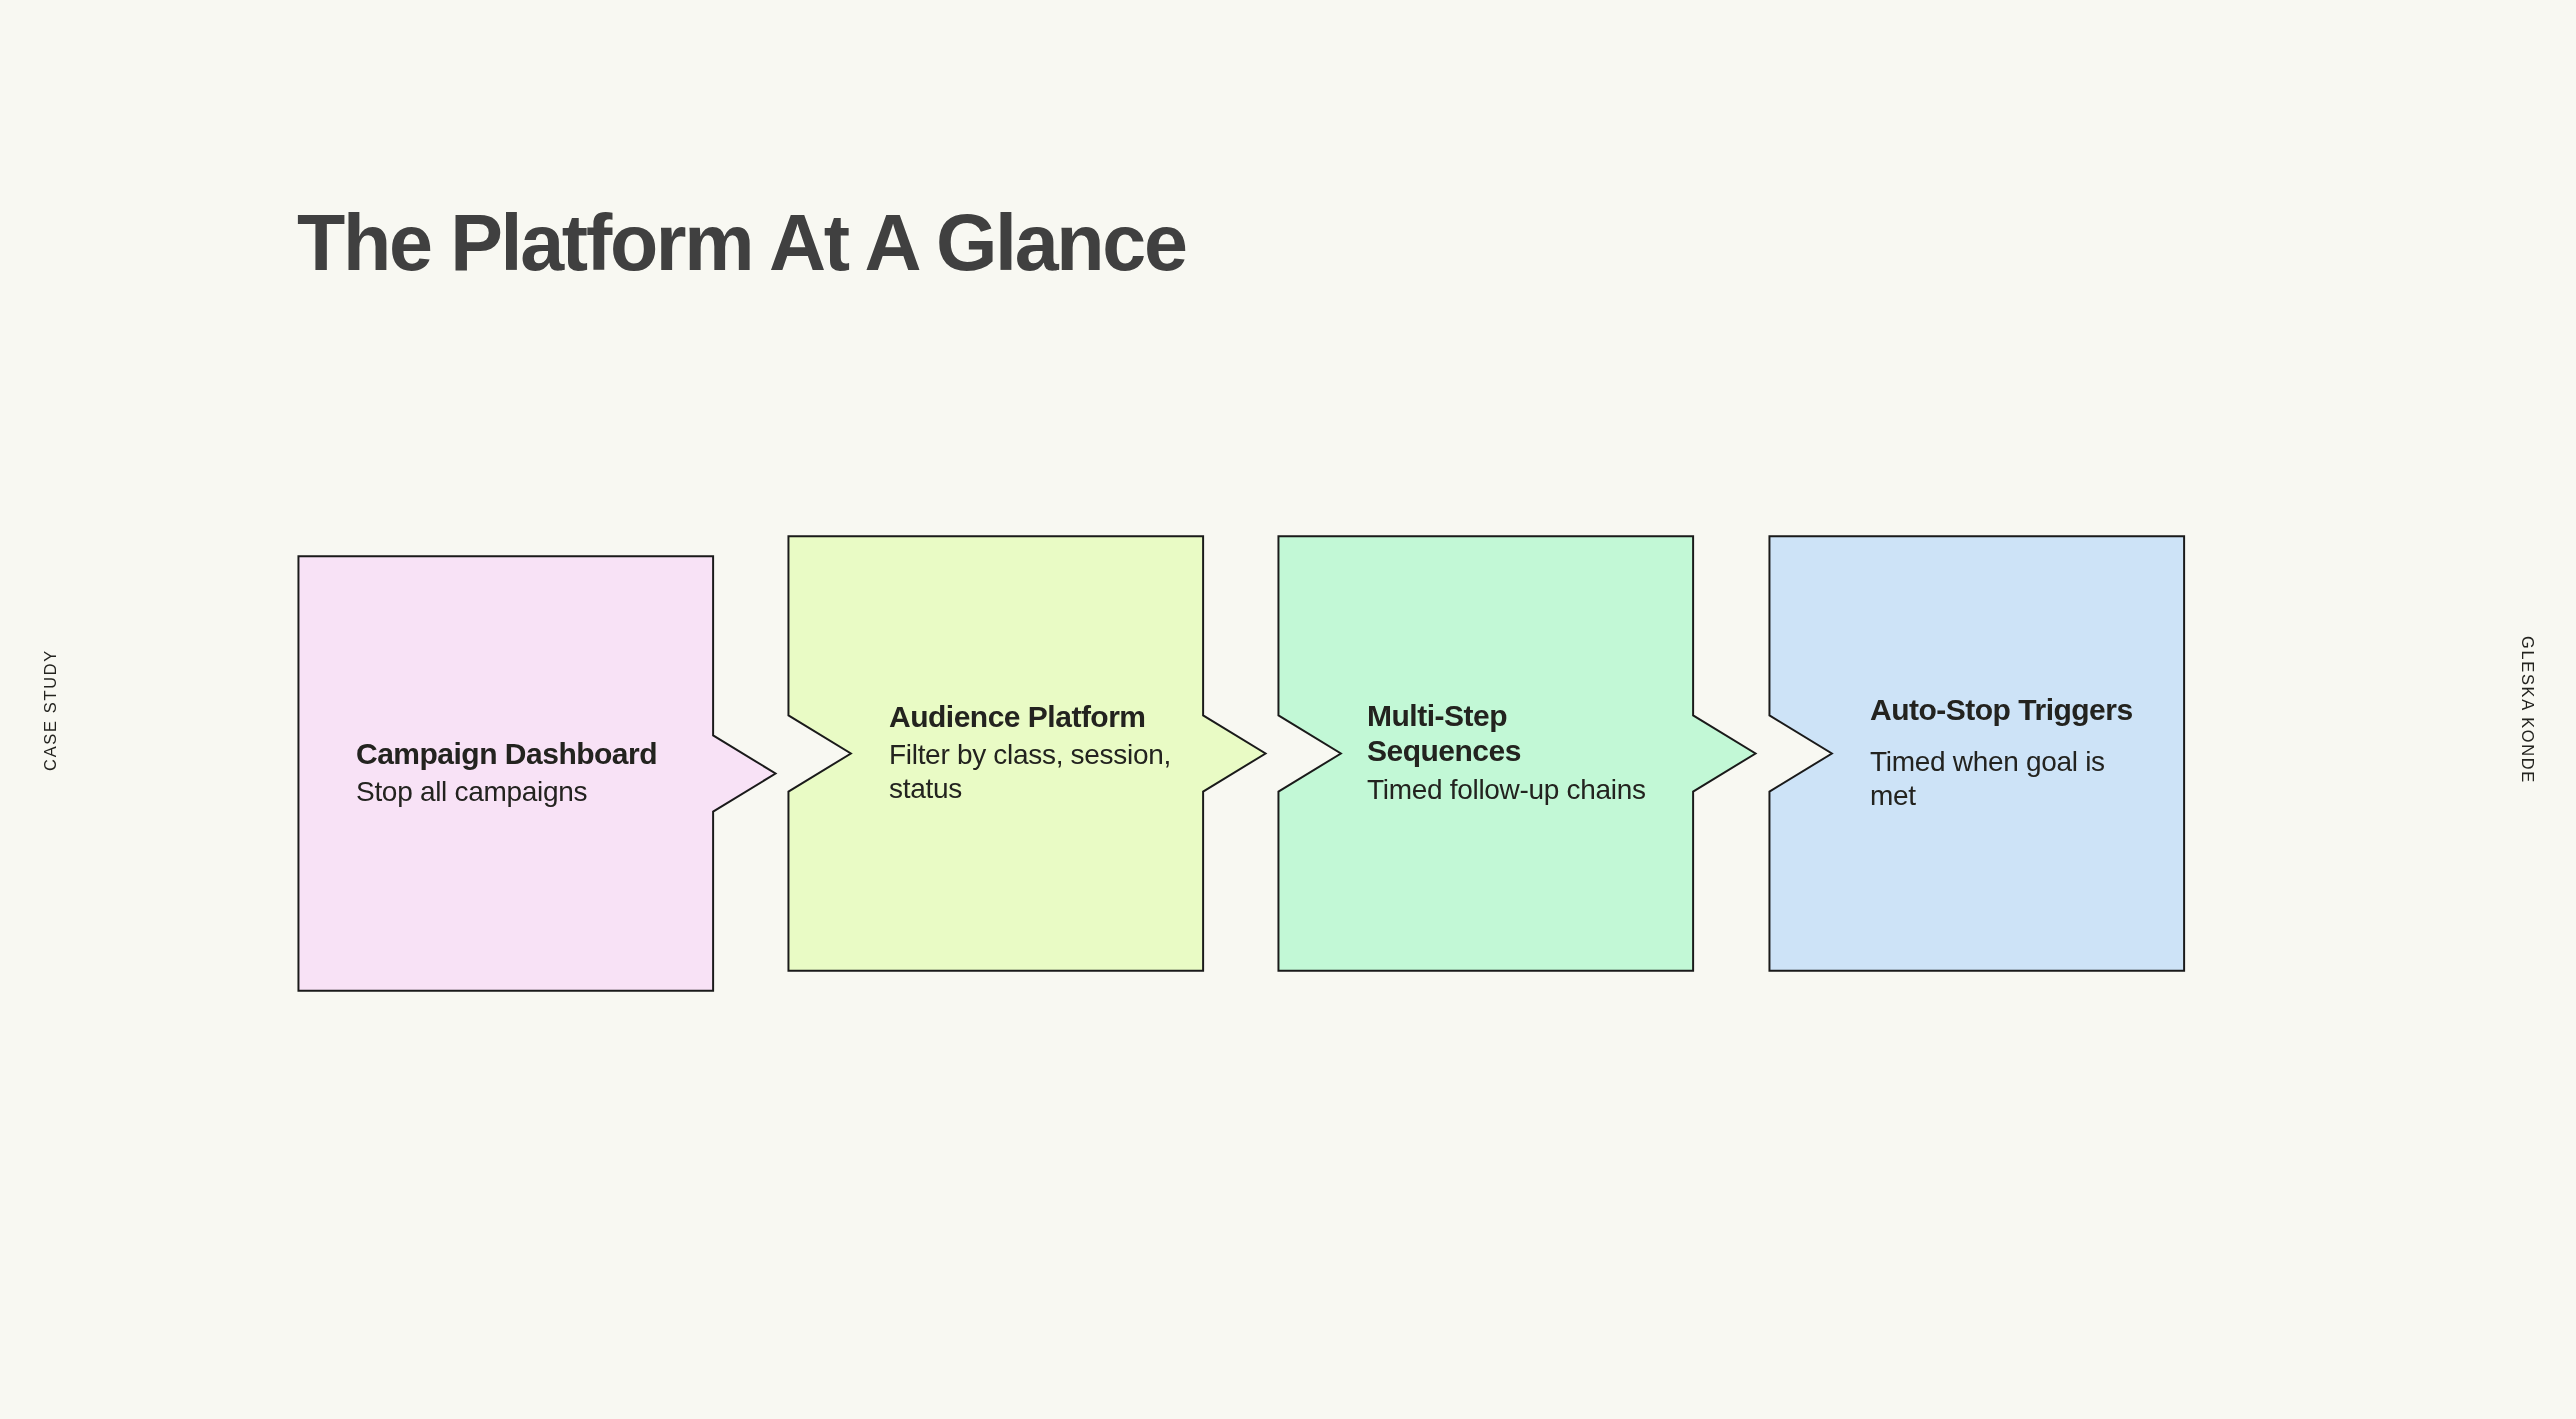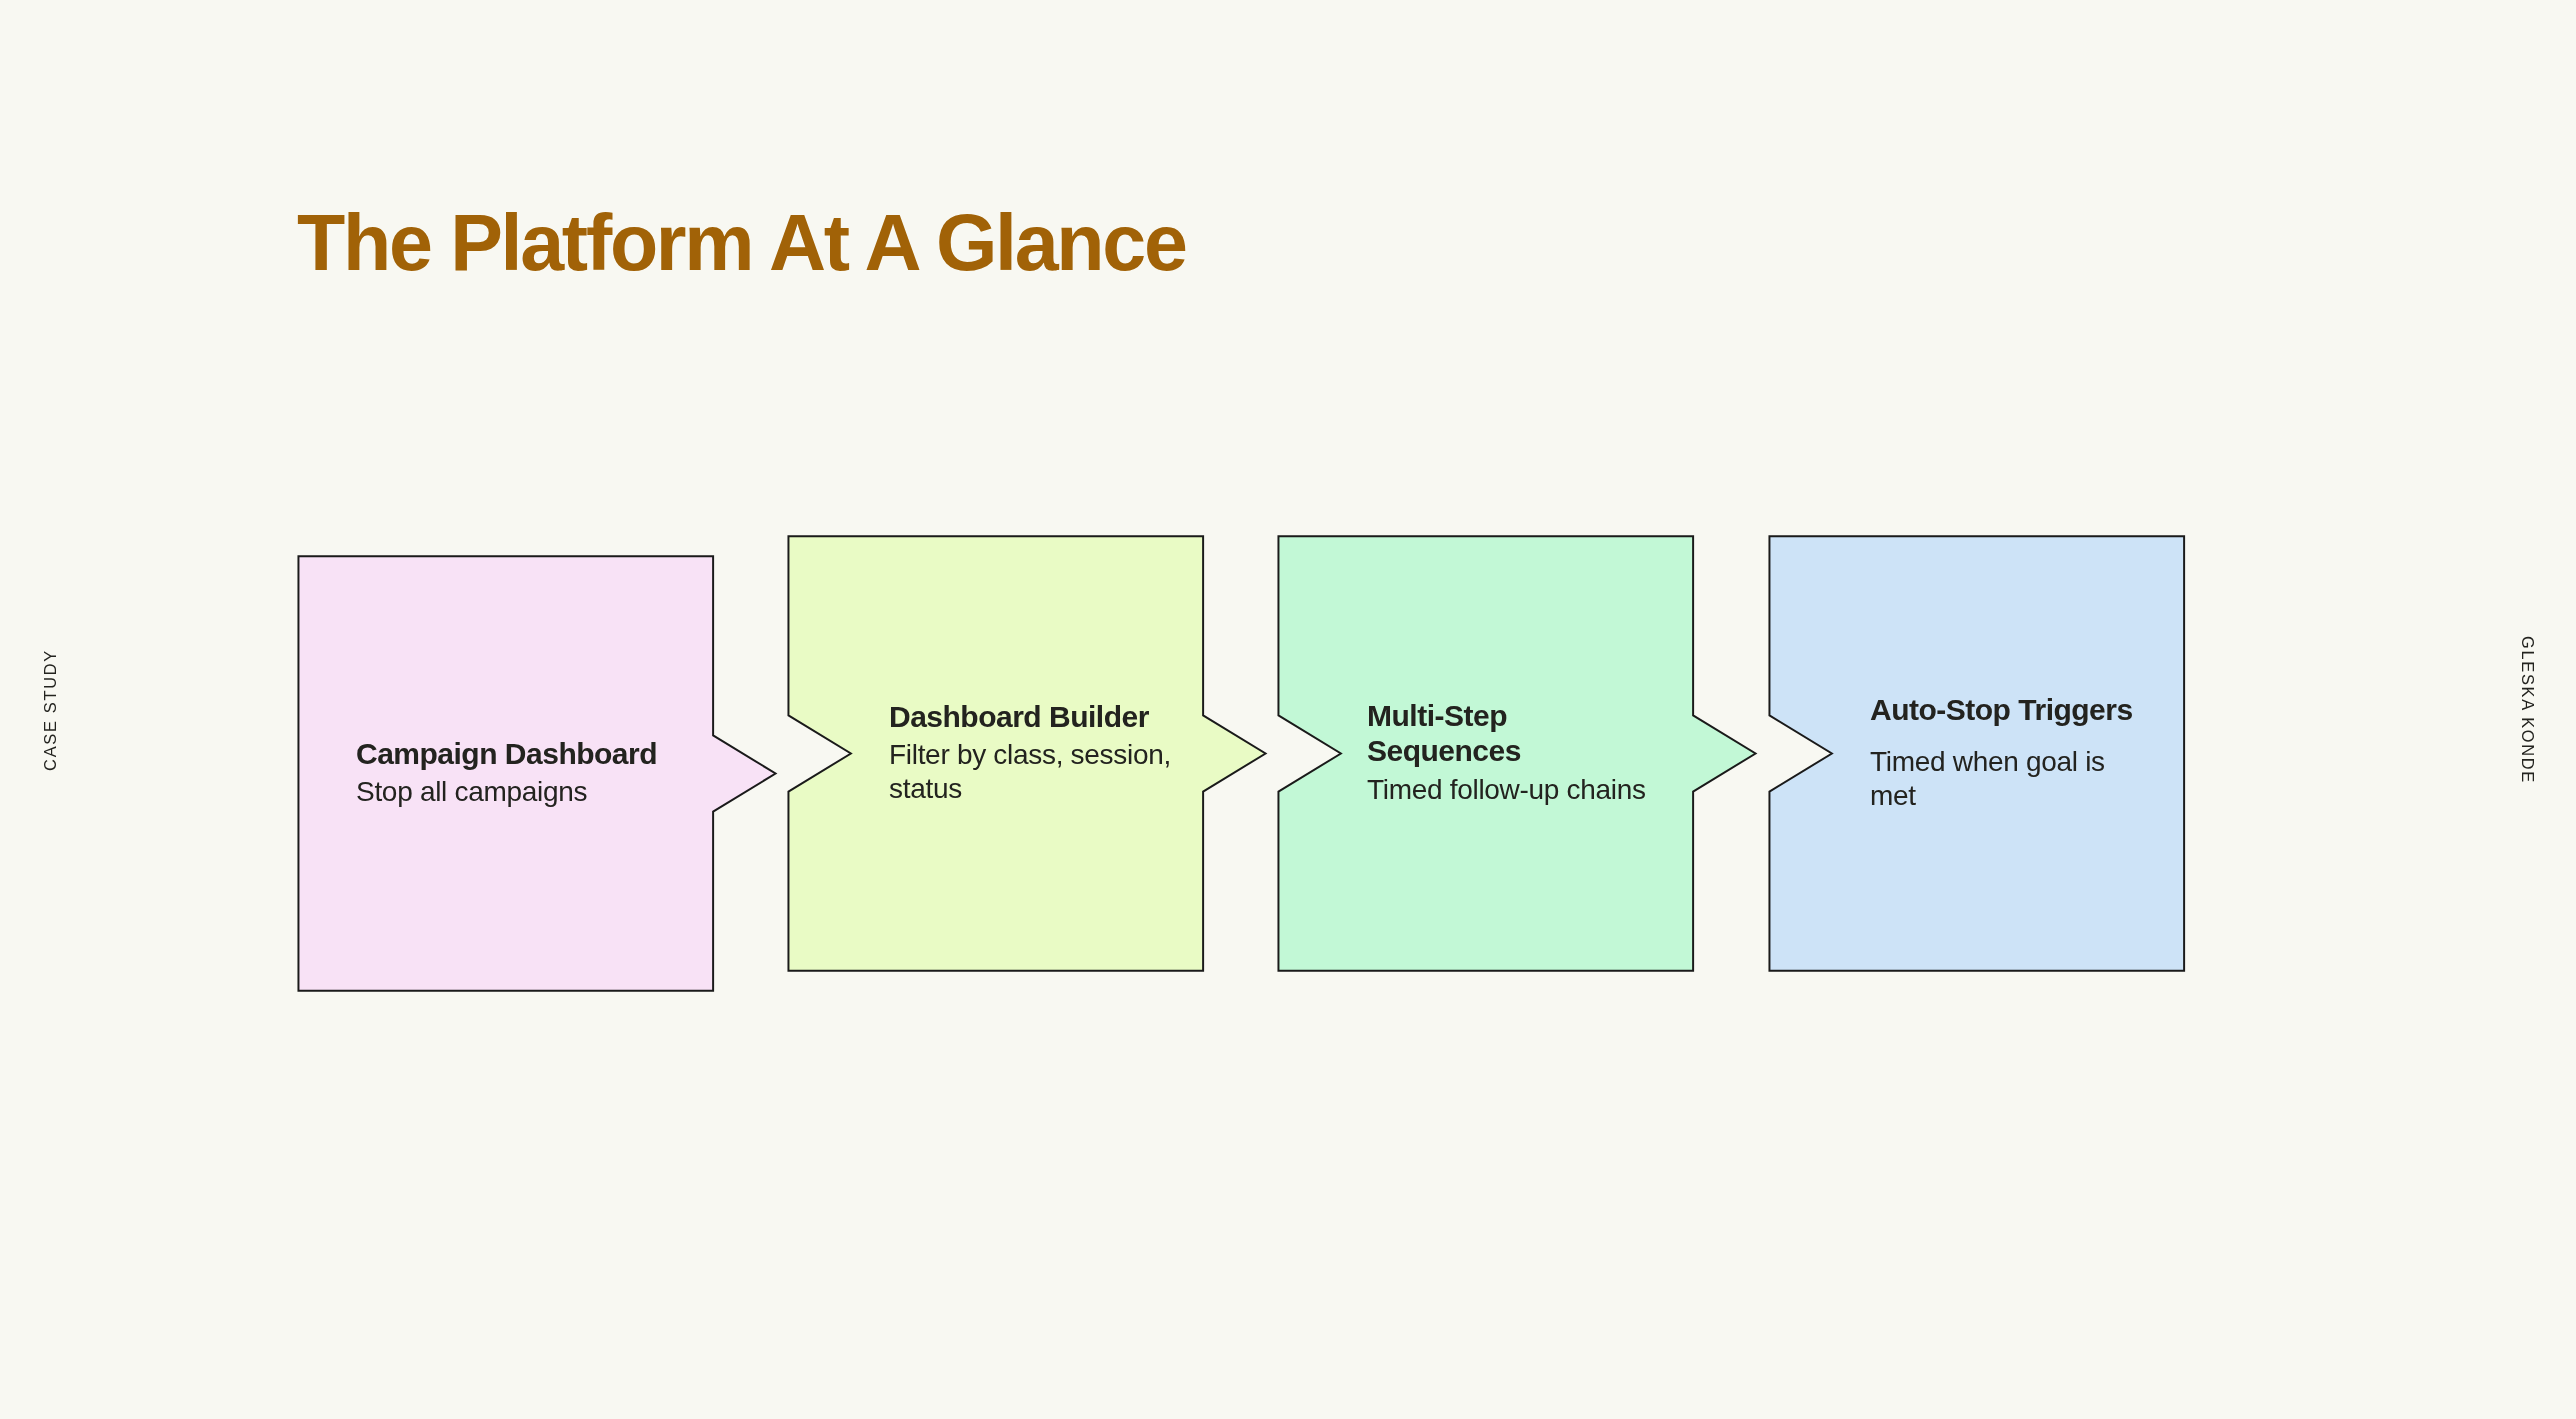--- a/index.html
+++ b/index.html
@@ -16,21 +16,21 @@
   }
 
   
   #page-title {
     position: absolute;
     left: 297px;
     top: 150px;
     font-size: 79px;
     font-weight: 700;
     letter-spacing: -2.3px;
-    color: #a16207;
+    color: #404040;
     line-height: 1.0;
     white-space: nowrap;
   }
 
   
   .side-label {
     position: absolute;
     font-size: 16.4px;
     font-weight: 500;
     letter-spacing: 1.7px;
@@ -112,21 +112,21 @@
       <div class="step-body" style="left: 59px; width: 329px;">
         <div class="step-title">Campaign Dashboard</div>
         <div class="step-desc">Stop all campaigns</div>
       </div>
     </div>
     <div class="flow-step" style="left: 490px; width: 477px;">
       <svg class="step-svg" width="480" height="437" viewBox="-2 -2 730 665">
         <polygon points="0,0 631,0 631,272.5 726,330.5 631,388.5 631,661 0,661 0,388.5 95,330.5 0,272.5" fill="#E9FBC5" stroke="#1A1A1A" stroke-width="3" stroke-linejoin="miter"></polygon>
       </svg>
       <div class="step-body" style="left: 102px; width: 287px;">
-        <div class="step-title">Dashboard Builder</div>
+        <div class="step-title">Audience Platform</div>
         <div class="step-desc">Filter by class, session, status</div>
       </div>
     </div>
     <div class="flow-step" style="left: 980px; width: 477px;">
       <svg class="step-svg" width="480" height="437" viewBox="-2 -2 730 665">
         <polygon points="0,0 631,0 631,272.5 726,330.5 631,388.5 631,661 0,661 0,388.5 95,330.5 0,272.5" fill="#C2F8D6" stroke="#1A1A1A" stroke-width="3" stroke-linejoin="miter"></polygon>
       </svg>
       <div class="step-body" style="left: 90px; width: 287px;">
         <div class="step-title">Multi-Step Sequences</div>
         <div class="step-desc">Timed follow-up chains</div>

